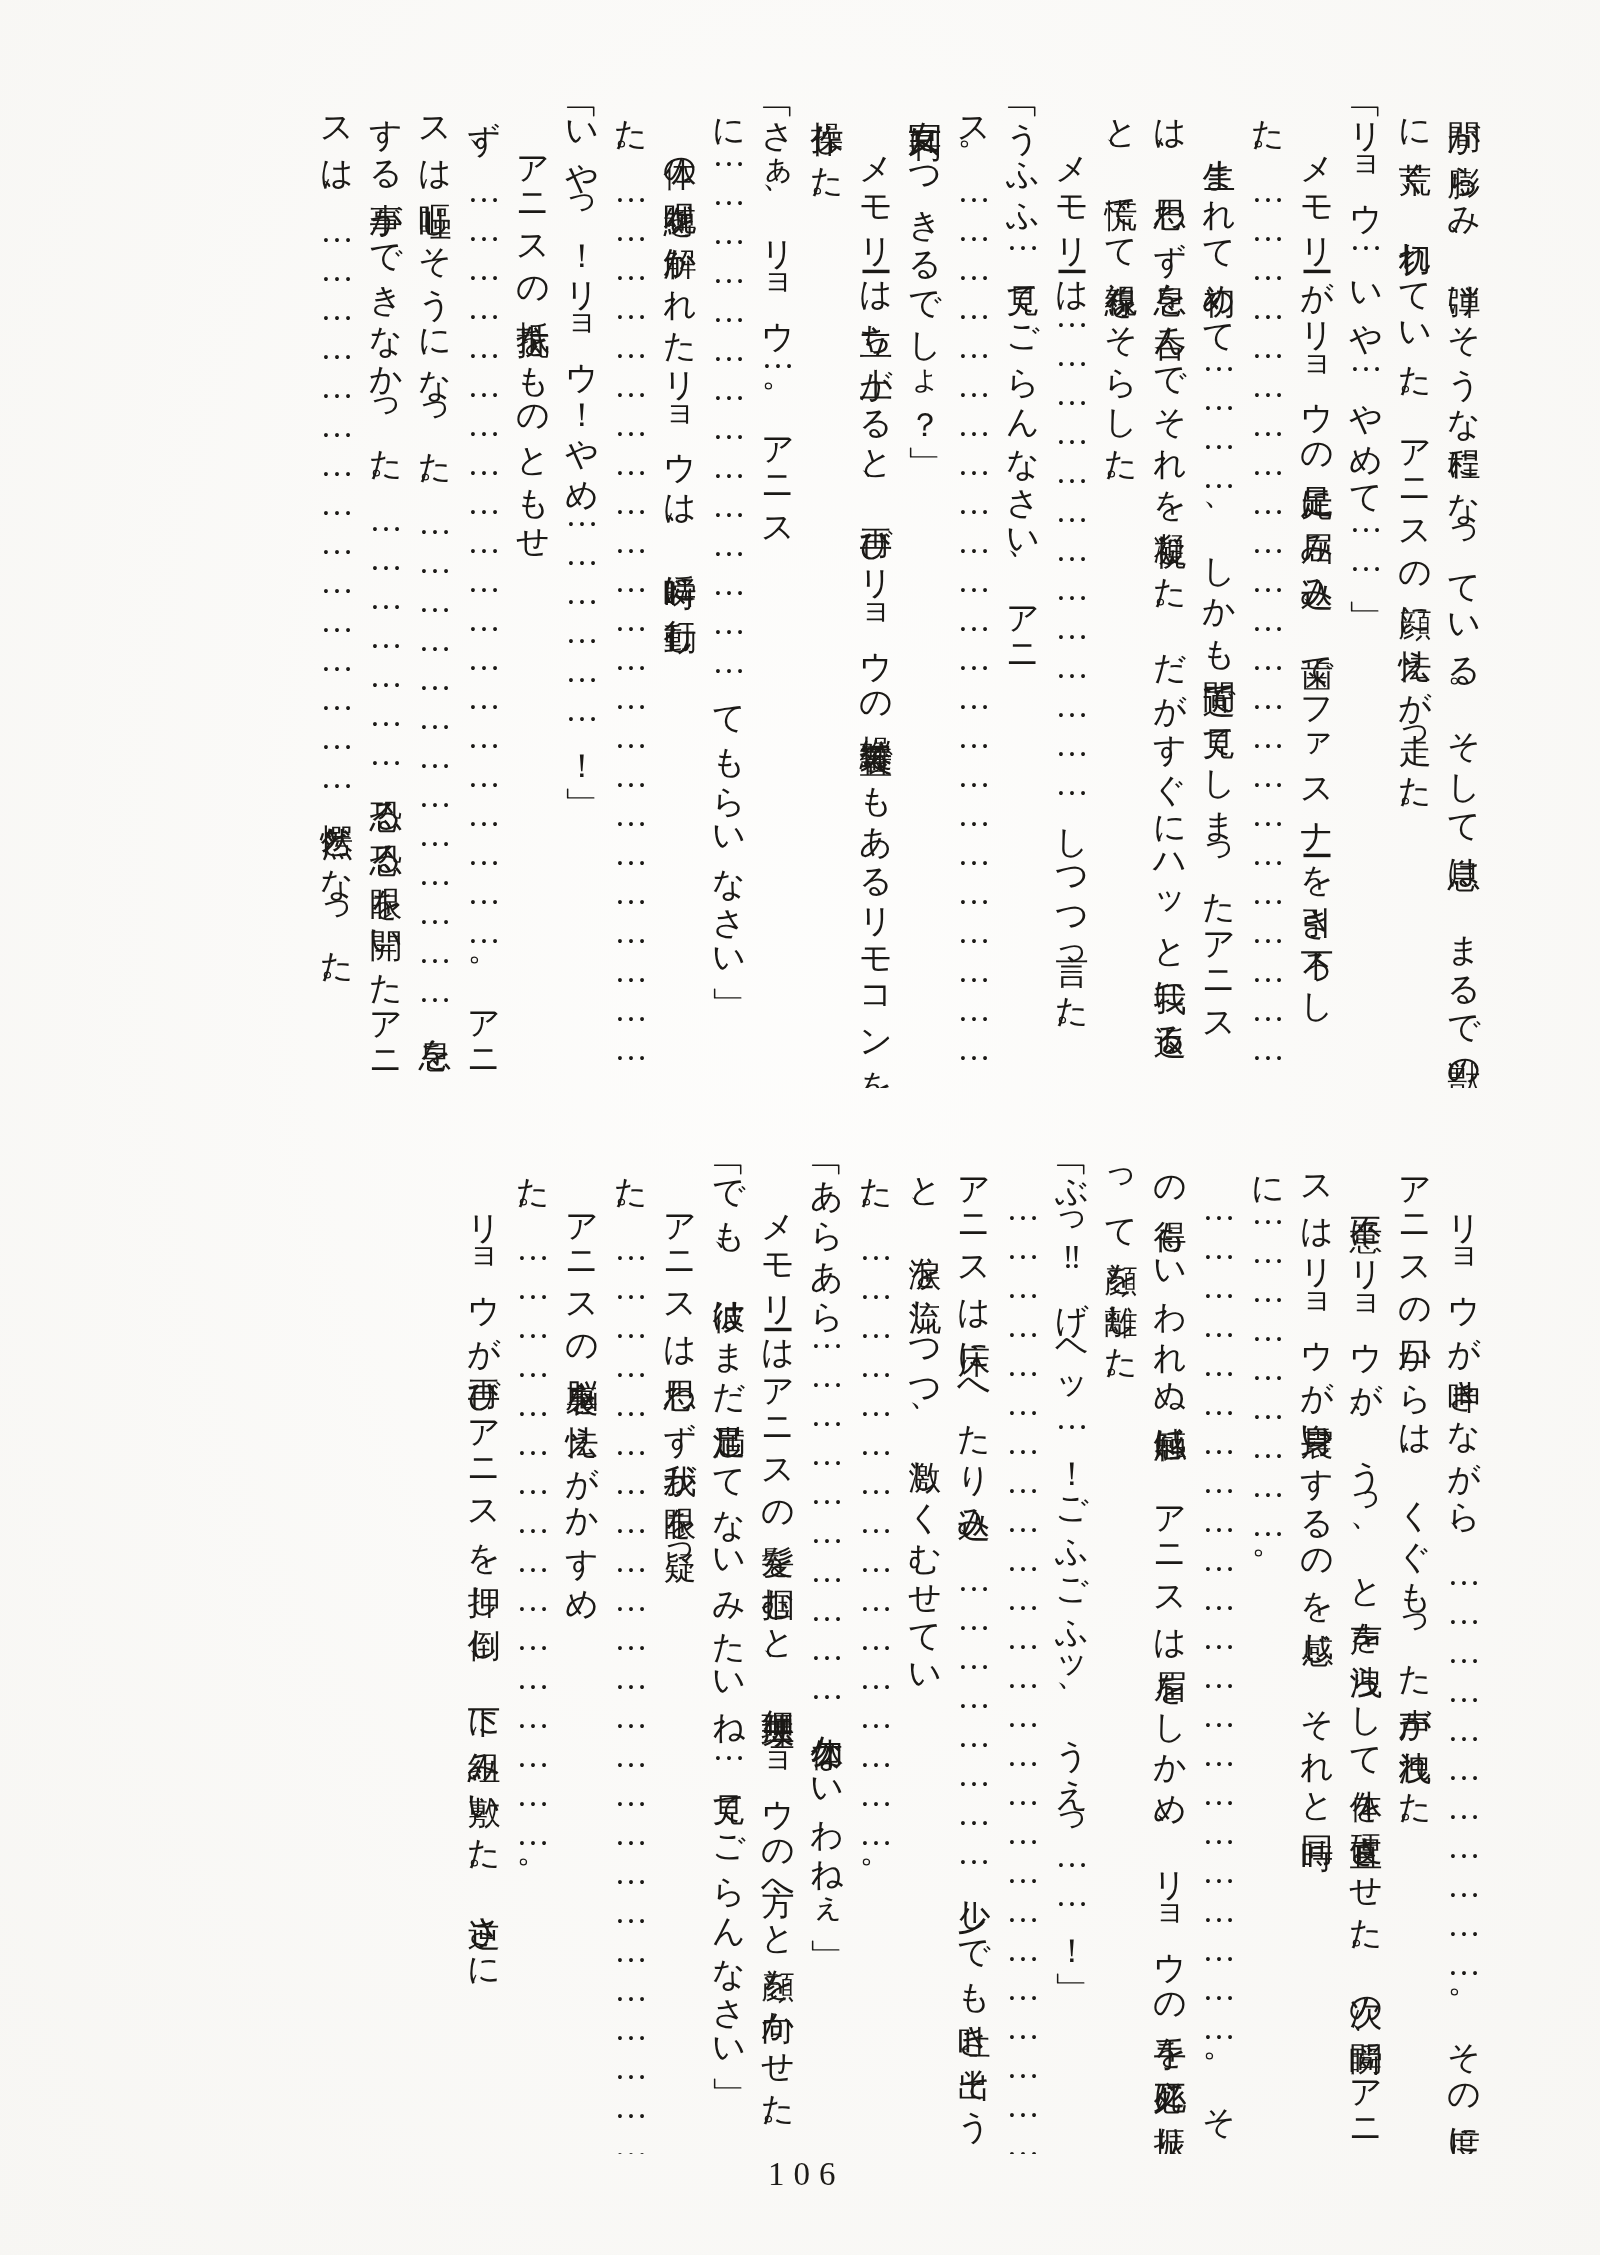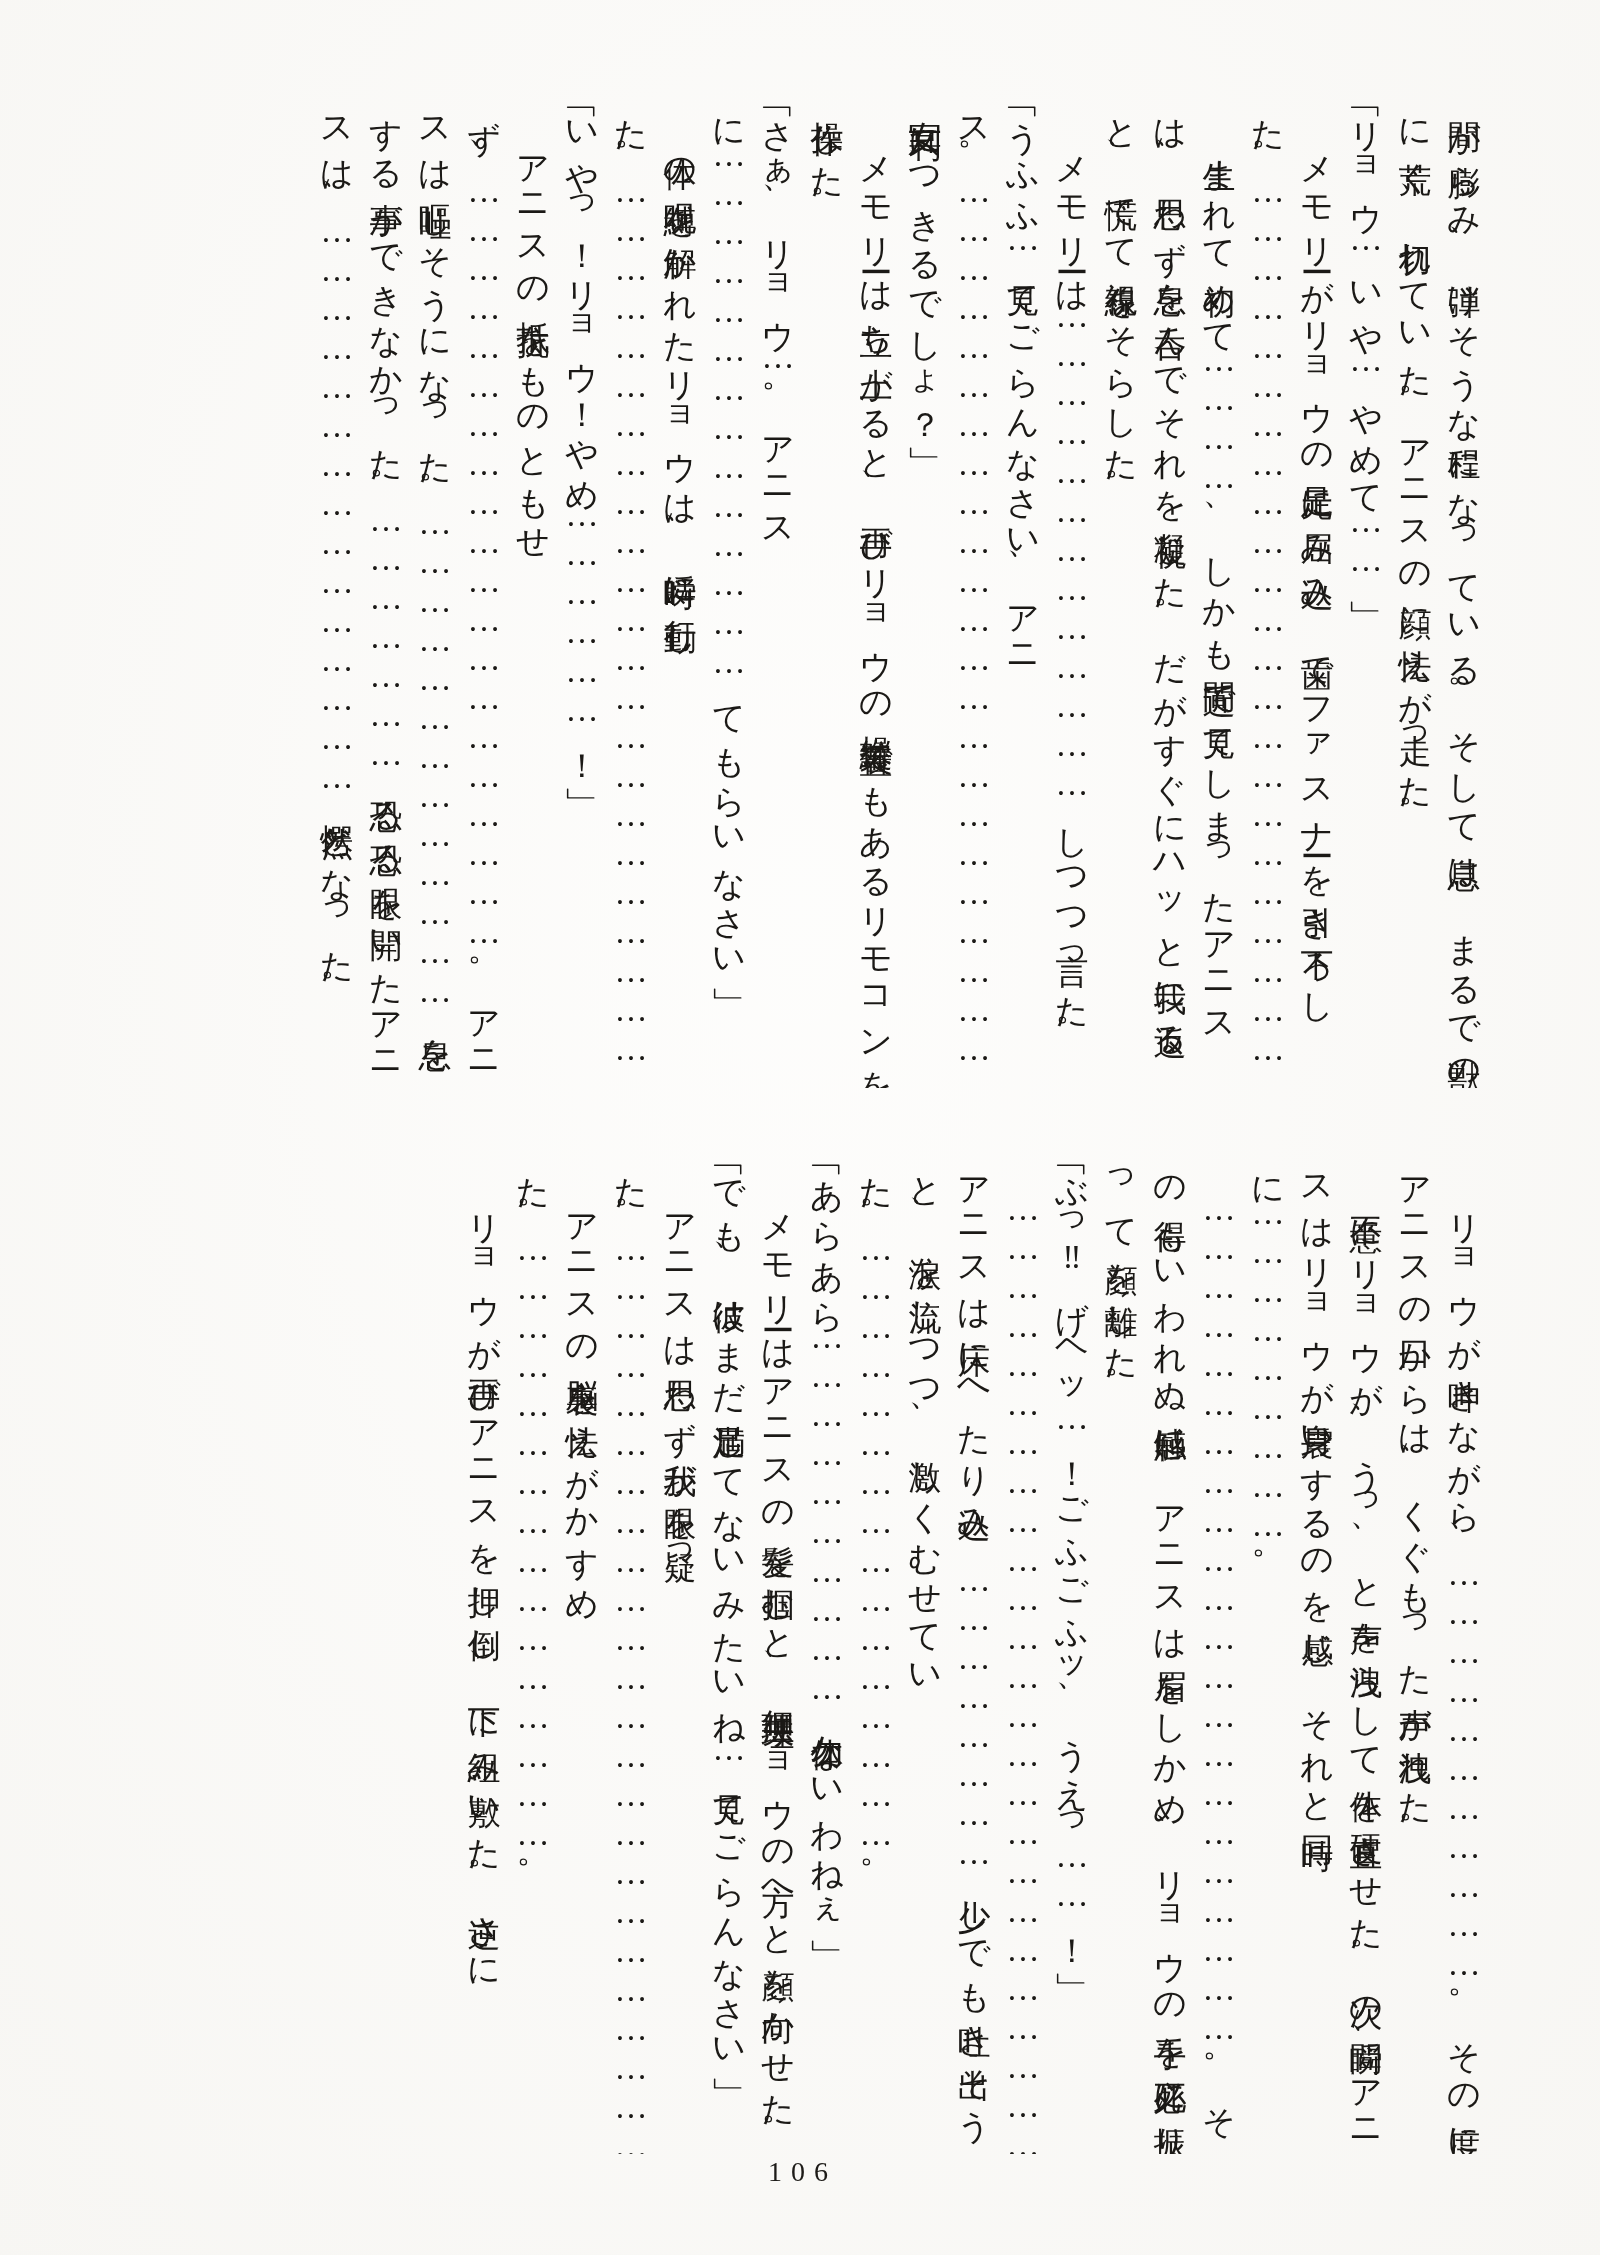--- a/index.html
+++ b/index.html
@@ -33,21 +33,21 @@
   .tier-top    { top: 96px;  height: 992px;  }
   .tier-bottom { top: 1154px; height: 1000px; }
   .para { margin: 0; padding: 0; }
   .ind  { text-indent: 37px; }   
   .dlg, .cont { text-indent: 0; }
   .page-number {
     position: absolute;
     top: 2156px;
     left: 768px;
     font-family: "Liberation Serif", "DejaVu Serif", serif;
-    font-size: 28px;
+    font-size: 33px;
     letter-spacing: 9px;
     color: #1d1b18;
   }
 </style>
 </head>
 <body>
 
 <div class="page">
 
   <section class="tier tier-top">

